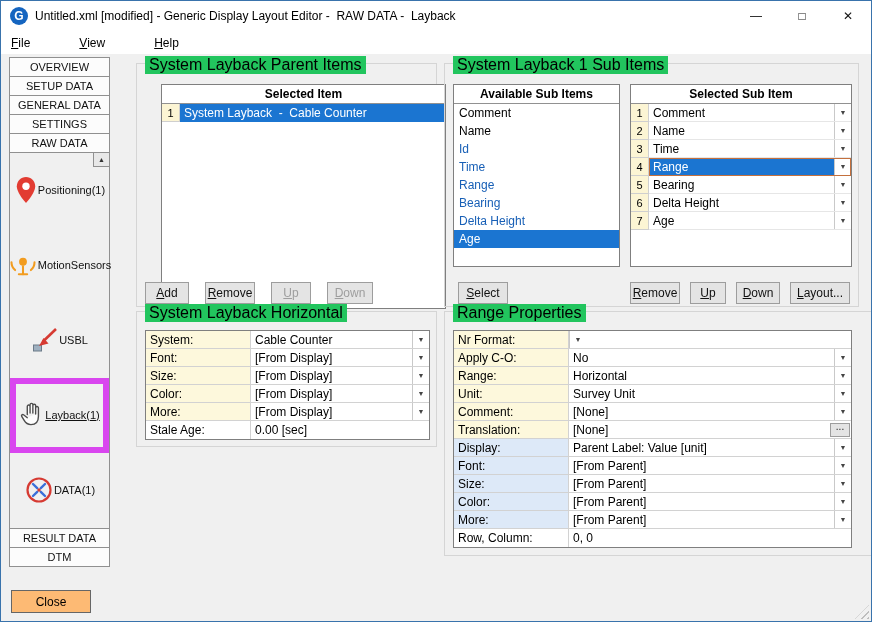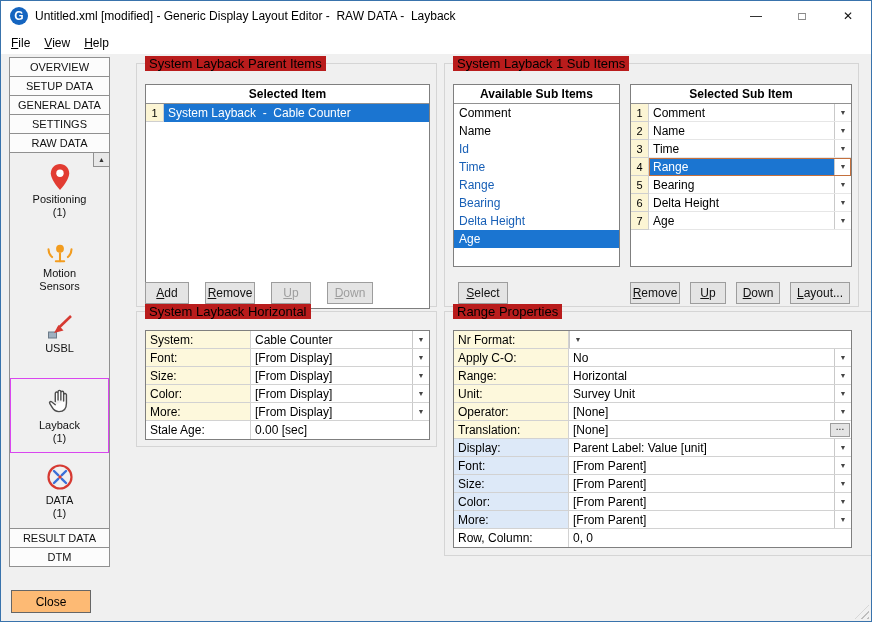--- a/index.html
+++ b/index.html
@@ -7,40 +7,40 @@
   .window { position:relative; width:872px; height:622px; background:#f0f0f0; border:1px solid #3973ac; overflow:hidden; box-shadow:2px 2px 6px rgba(0,0,0,.35); }
 
   
   .titlebar { position:absolute; top:0; left:0; right:0; height:30px; background:#ffffff; display:flex; align-items:center; }
   .app-icon { width:18px; height:18px; margin:0 7px 0 9px; border-radius:50%; background:#1565c0; color:#fff; font-size:12px; font-weight:bold; display:flex; align-items:center; justify-content:center; flex:none; }
   .title { font-size:12px; color:#000; white-space:pre; }
   .win-controls { margin-left:auto; display:flex; height:30px; }
   .win-control { width:46px; display:flex; align-items:center; justify-content:center; font-size:12px; color:#111; }
 
   
-  .menubar { position:absolute; top:30px; left:0; right:0; height:23px; background:#fff; display:flex; align-items:center; padding-left:3px; }
+  .menubar { position:absolute; top:30px; left:0; right:0; height:23px; background:#fff; display:flex; align-items:center; padding-left:3px;gap:35px; }
   .menu-item { font-size:12px; padding:3px 7px; color:#000; }
 
   
   .side-btn { position:absolute; left:8px; width:101px; height:20px; background:#fcfcfc; border:1px solid #909090; display:flex; align-items:center; justify-content:center; font-size:11px; color:#111; }
   .icon-panel { position:absolute; left:8px; top:151px; width:101px; height:377px; border:1px solid #909090; background:#f0f0f0; }
   .scroll-up { position:absolute; top:0; right:0; width:16px; height:14px; background:#e8e8e8; border-left:1px solid #909090; border-bottom:1px solid #909090; display:flex; align-items:center; justify-content:center; font-size:7px; color:#333; z-index:2; }
-  .module { height:75px; display:flex; flex-direction:column; align-items:center; justify-content:center; font-size:11px; color:#111; }
-  .module.selected { border:1px solid #d946ef; }
+  .module { height:75px; display:flex; flex-direction:row; align-items:center; justify-content:center; font-size:11px; color:#111; }
+  .module.selected { border:6px solid #d946ef;text-decoration:underline; }
   .mlabel { line-height:13px; text-align:center; min-height:13px; }
   .micon { margin-bottom:2px; display:flex; align-items:center; justify-content:center; }
 
   
   .btn { background:#e4e4e4; border:1px solid #9d9d9d; height:22px; font-size:12px; display:flex; align-items:center; justify-content:center; color:#111; }
   .btn.disabled { color:#9e9e9e; }
   .close-btn { position:absolute; left:10px; top:589px; width:80px; height:23px; background:#fdba74; border:1px solid #666; font-size:12px; display:flex; align-items:center; justify-content:center; color:#000; }
 
   
   .group { position:absolute; border:1px solid #d5d5d5; }
-  .gtitle { position:absolute; top:-8px; left:8px; background:#b91c1c; padding:0 4px; font-size:13px; color:#000; white-space:nowrap; }
+  .gtitle { position:absolute; top:-8px; left:8px; background:#22c55e; padding:0 4px; font-size:16px; color:#000; white-space:nowrap; }
 
   
   .list { position:absolute; background:#fff; border:1px solid #7f7f7f; overflow:hidden; }
   .list-head { height:19px; border-bottom:1px solid #919191; display:flex; align-items:center; justify-content:center; font-size:12px; font-weight:bold; background:#fff; }
   .row { height:18px; display:flex; align-items:stretch; font-size:12px; }
   .numcell { width:18px; background:#fcf5d4; border-right:1px solid #cfcfcf; border-bottom:1px solid #cfcfcf; display:flex; align-items:center; justify-content:center; font-size:11px; flex:none; }
   .rowbody { flex:1; display:flex; align-items:stretch; min-width:0; }
   .valcell { flex:1; display:flex; align-items:center; padding-left:4px; white-space:pre; overflow:hidden; }
   .combo { width:17px; flex:none; border-left:1px solid #c9c9c9; display:flex; align-items:center; justify-content:center; font-size:7px; color:#444; background:#fff; }
   .row.sel .valcell { background:#1b75d1; color:#fff; }
@@ -60,21 +60,21 @@
   .plabel.wh { background:#ffffff; }
   .pvalue { flex:1; display:flex; align-items:center; padding-left:4px; white-space:nowrap; overflow:hidden; }
   .ellipsis-btn { width:20px; height:14px; align-self:center; margin-right:1px; background:#e4e4e4; border:1px solid #9d9d9d; font-size:10px; line-height:6px; display:flex; align-items:flex-start; justify-content:center; flex:none; color:#222; }
   .g4 .plabel { width:115px; }
 
   .g1 { left:135px; top:62px; width:301px; height:244px; }
   .g2 { left:443px; top:62px; width:415px; height:244px; }
   .g3 { left:135px; top:310px; width:301px; height:136px; }
   .g4 { left:443px; top:310px; width:478px; height:245px;text-decoration:underline; }
 
-  .g1 .list { left:8px; top:20px; width:285px; height:225px; }
+  .g1 .list { left:24px; top:20px; width:285px; height:225px; }
   .btnrow { position:absolute; display:flex; gap:16px; }
   .g1 .btnrow { left:8px; top:218px; }
   .g2 .avlist { left:8px; top:20px; width:167px; height:183px; }
   .g2 .sellist { left:185px; top:20px; width:222px; height:183px; }
   .g2 .select-btn { position:absolute; left:13px; top:218px; width:50px; }
   .g2 .btnrow { left:185px; top:218px; gap:10px; }
   .g3 .pgrid { left:8px; top:18px; width:285px; }
   .g4 .pgrid { left:8px; top:18px; width:399px; }
 
   .w36{width:36px} .w40{width:40px} .w44{width:44px} .w46{width:46px} .w50{width:50px} .w60{width:60px}
@@ -323,21 +323,21 @@
         <div class="plabel">Range:</div>
         <div class="pvalue">Horizontal</div>
         <div class="combo">▼</div>
       </div>
       <div class="prow">
         <div class="plabel">Unit:</div>
         <div class="pvalue">Survey Unit</div>
         <div class="combo">▼</div>
       </div>
       <div class="prow">
-        <div class="plabel">Operator:</div>
+        <div class="plabel">Comment:</div>
         <div class="pvalue">[None]</div>
         <div class="combo">▼</div>
       </div>
       <div class="prow">
         <div class="plabel">Translation:</div>
         <div class="pvalue">[None]</div>
         <div class="ellipsis-btn">...</div>
       </div>
       <div class="prow">
         <div class="plabel bl">Display:</div>

